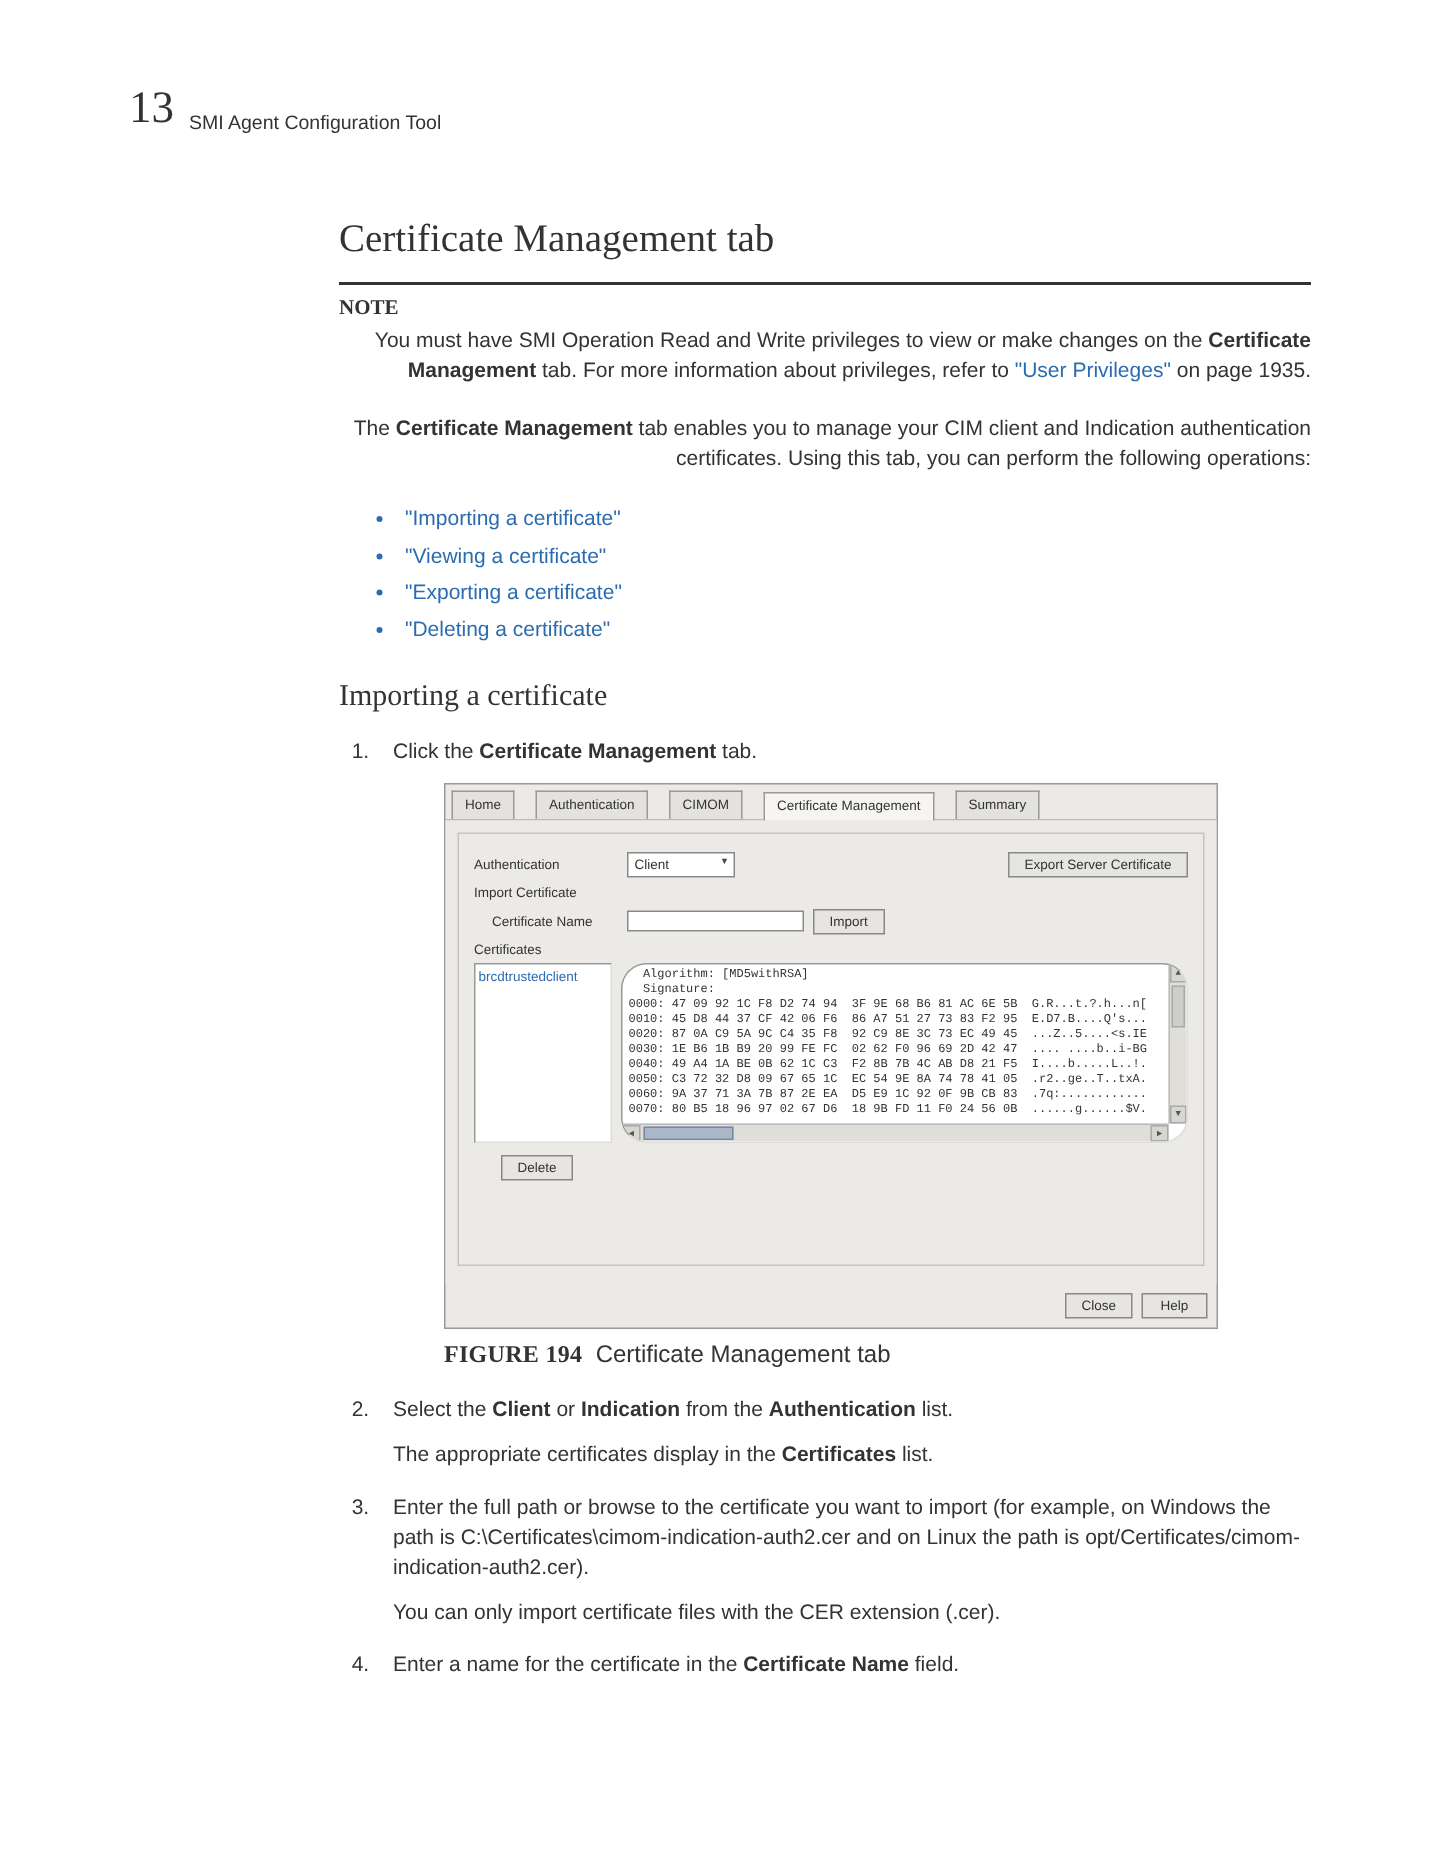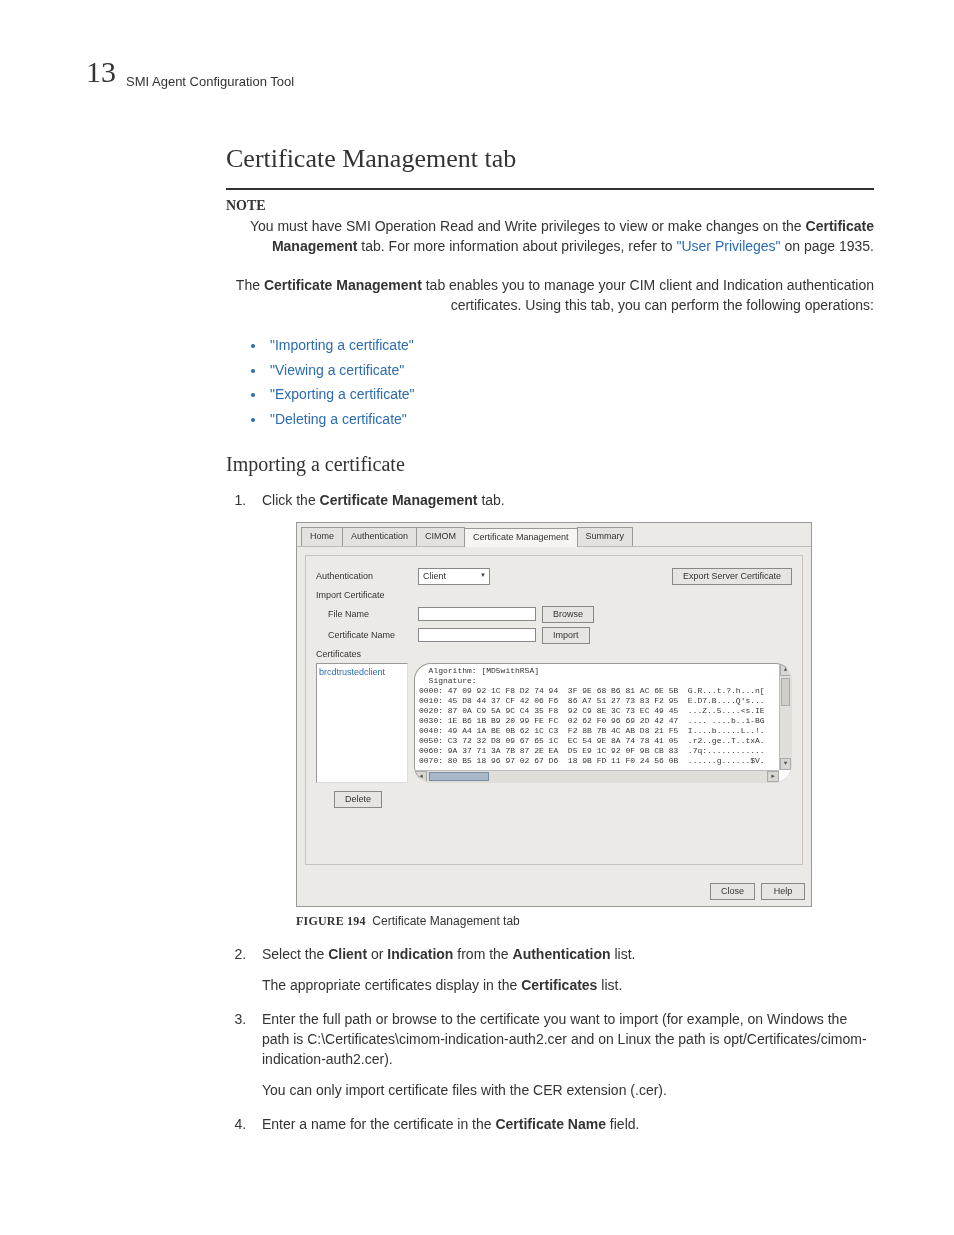--- a/index.html
+++ b/index.html
@@ -93,41 +93,41 @@
   }
   .steps li p { margin: 10px 0 0 0; }
   .steps b { font-weight: bold; }
 
   
   .figure-wrap {
     margin: 12px 0 8px 34px;
     width: 516px;
   }
   .caption {
-    font-size: 12px;
+    font-size: 16px;
     margin-top: 6px;
     color: #333;
   }
   .caption-label {
     font-family: Georgia, 'Times New Roman', serif;
     font-weight: bold;
     letter-spacing: 0.2px;
   }
   .win {
     border: 1px solid #999;
     background: #eceae6;
     font-family: Tahoma, Arial, sans-serif;
     font-size: 9px;
     color: #333;
   }
   .tabs {
     display: flex;
     padding: 4px 4px 0 4px;
     border-bottom: 1px solid #bbb;
-    gap: 0;
+    gap: 15px;
   }
   .tab {
     border: 1px solid #999;
     border-bottom: none;
     padding: 2px 8px;
     margin-right: -1px;
     background: #e4e2de;
     cursor: default;
   }
   .tab.active {
@@ -306,25 +306,20 @@
             </div>
             <div class="panel">
               <div class="section-border">
                 <div class="row">
                   <span class="lbl">Authentication</span>
                   <span class="select">Client</span>
                   <span style="flex:1"></span>
                   <span class="btn">Export Server Certificate</span>
                 </div>
                 <div class="group-label">Import Certificate</div>
-                <div class="row">
-                  <span class="lbl-indent">File Name</span>
-                  <span class="txtfield"></span>
-                  <span class="btn">Browse</span>
-                </div>
                 <div class="row">
                   <span class="lbl-indent">Certificate Name</span>
                   <span class="txtfield"></span>
                   <span class="btn">Import</span>
                 </div>
                 <div class="group-label">Certificates</div>
                 <div class="cert-area">
                   <div class="cert-list">
                     <span>brcdtrustedclient</span>
                   </div>

